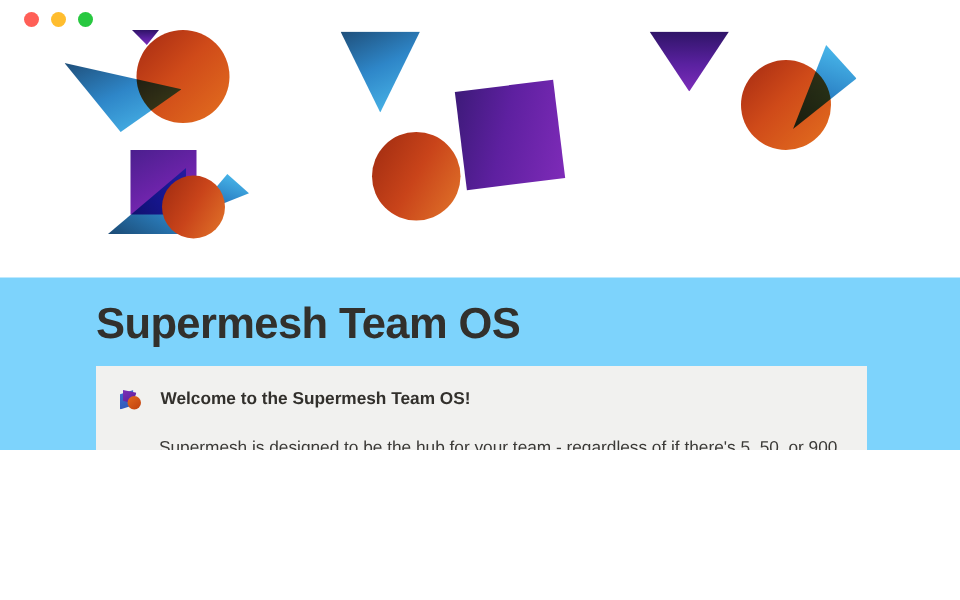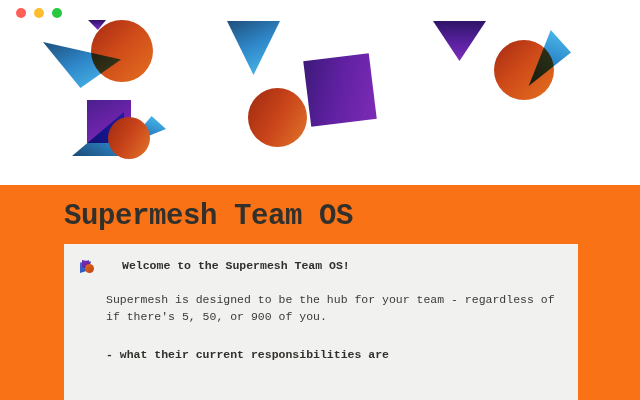--- a/index.html
+++ b/index.html
@@ -4,24 +4,23 @@
 <style>
   * { margin: 0; padding: 0; box-sizing: border-box; }
   html, body {
     width: 640px; height: 400px;
     background: #ffffff;
     font-family: "Liberation Sans", sans-serif;
     overflow: hidden;
   }
   .window {
     position: relative;
-    width: 640px; height: 400px;
-    background: #f97316;
+    width: 640px; height: 300px;
+    background: #7dd3fc;
     overflow: hidden;
-    font-family: Liberation Mono, monospace;
   }
 
   
   .traffic-lights {
     position: absolute;
     top: 8px; left: 16px;
     display: flex; gap: 8px;
     z-index: 30;
   }
   .light { width: 10px; height: 10px; border-radius: 50%; display: block; }
@@ -86,21 +85,21 @@
     position: absolute;
     left: 64px; top: 244px;
     width: 514px;
     min-height: 156px;
     background: #f1f1ef;
     padding: 14px 16px 18px 16px;
   }
   .callout-head {
     display: flex;
     align-items: flex-start;
-    gap: 28px;
+    gap: 13px;
   }
   .callout-icon {
     width: 14px; height: 14px;
     flex: 0 0 14px;
     margin-top: 2px;
     position: relative;
   }
   .callout-icon i {
     position: absolute;
     display: block;

